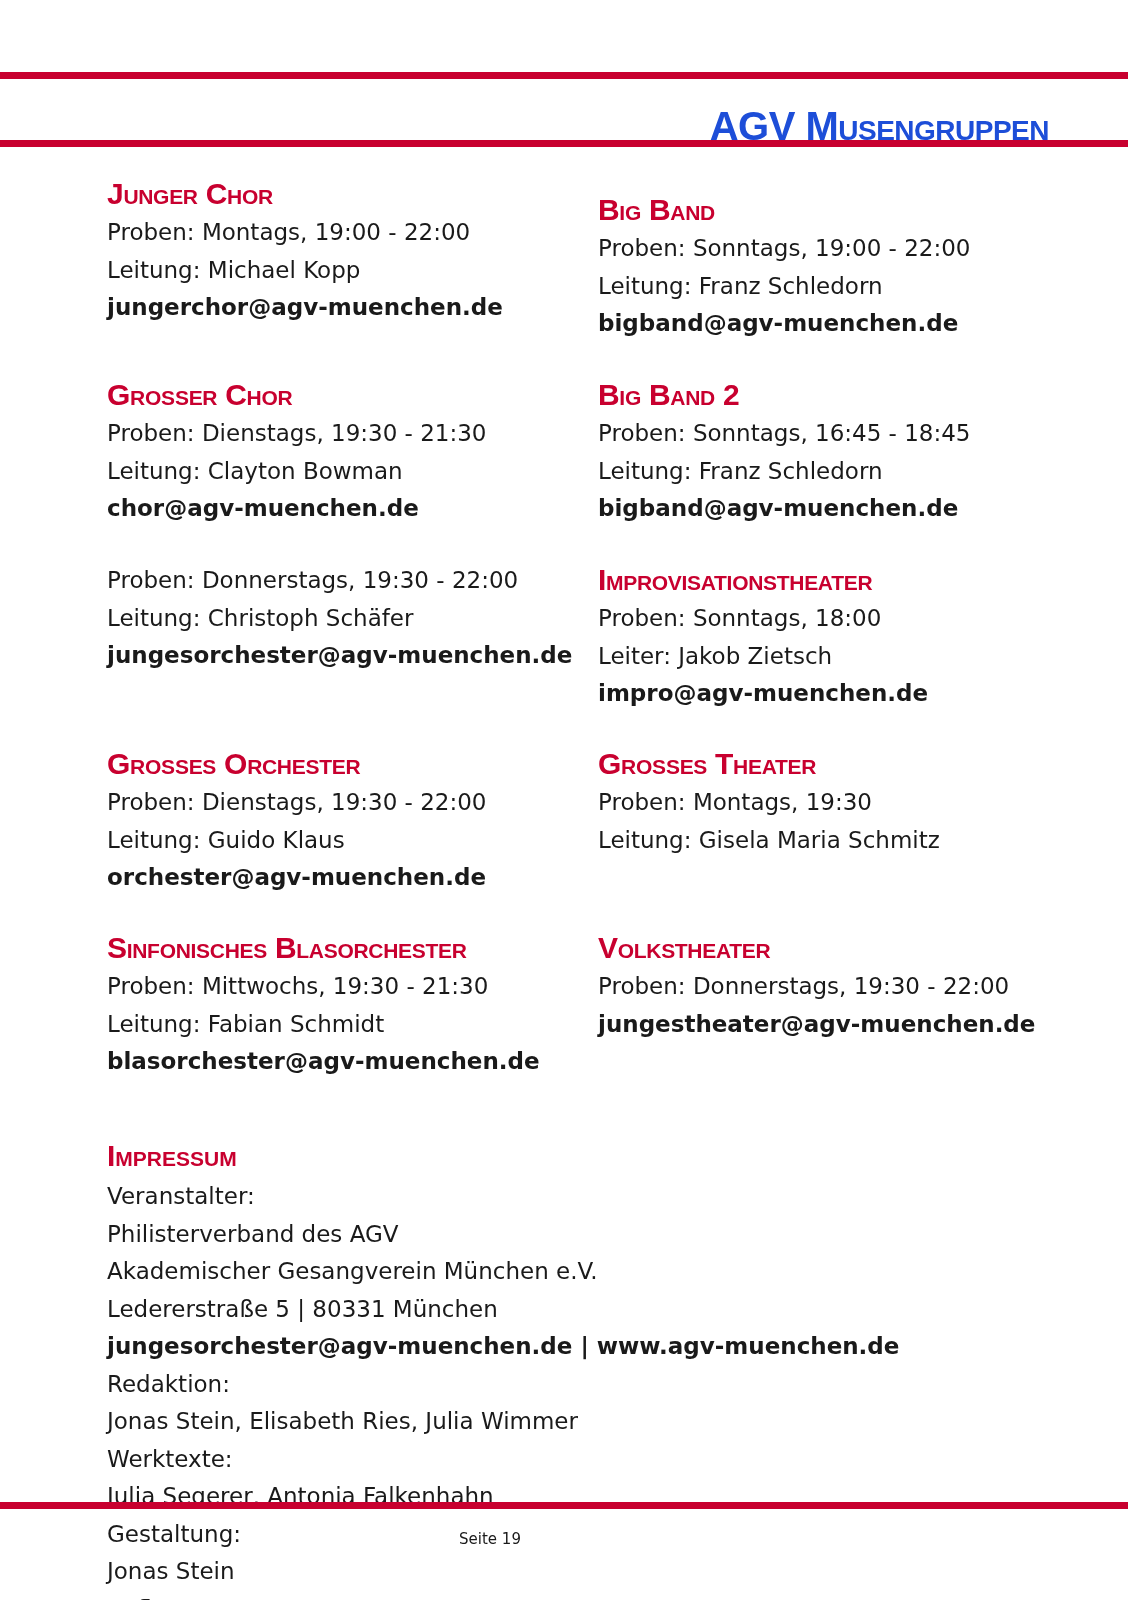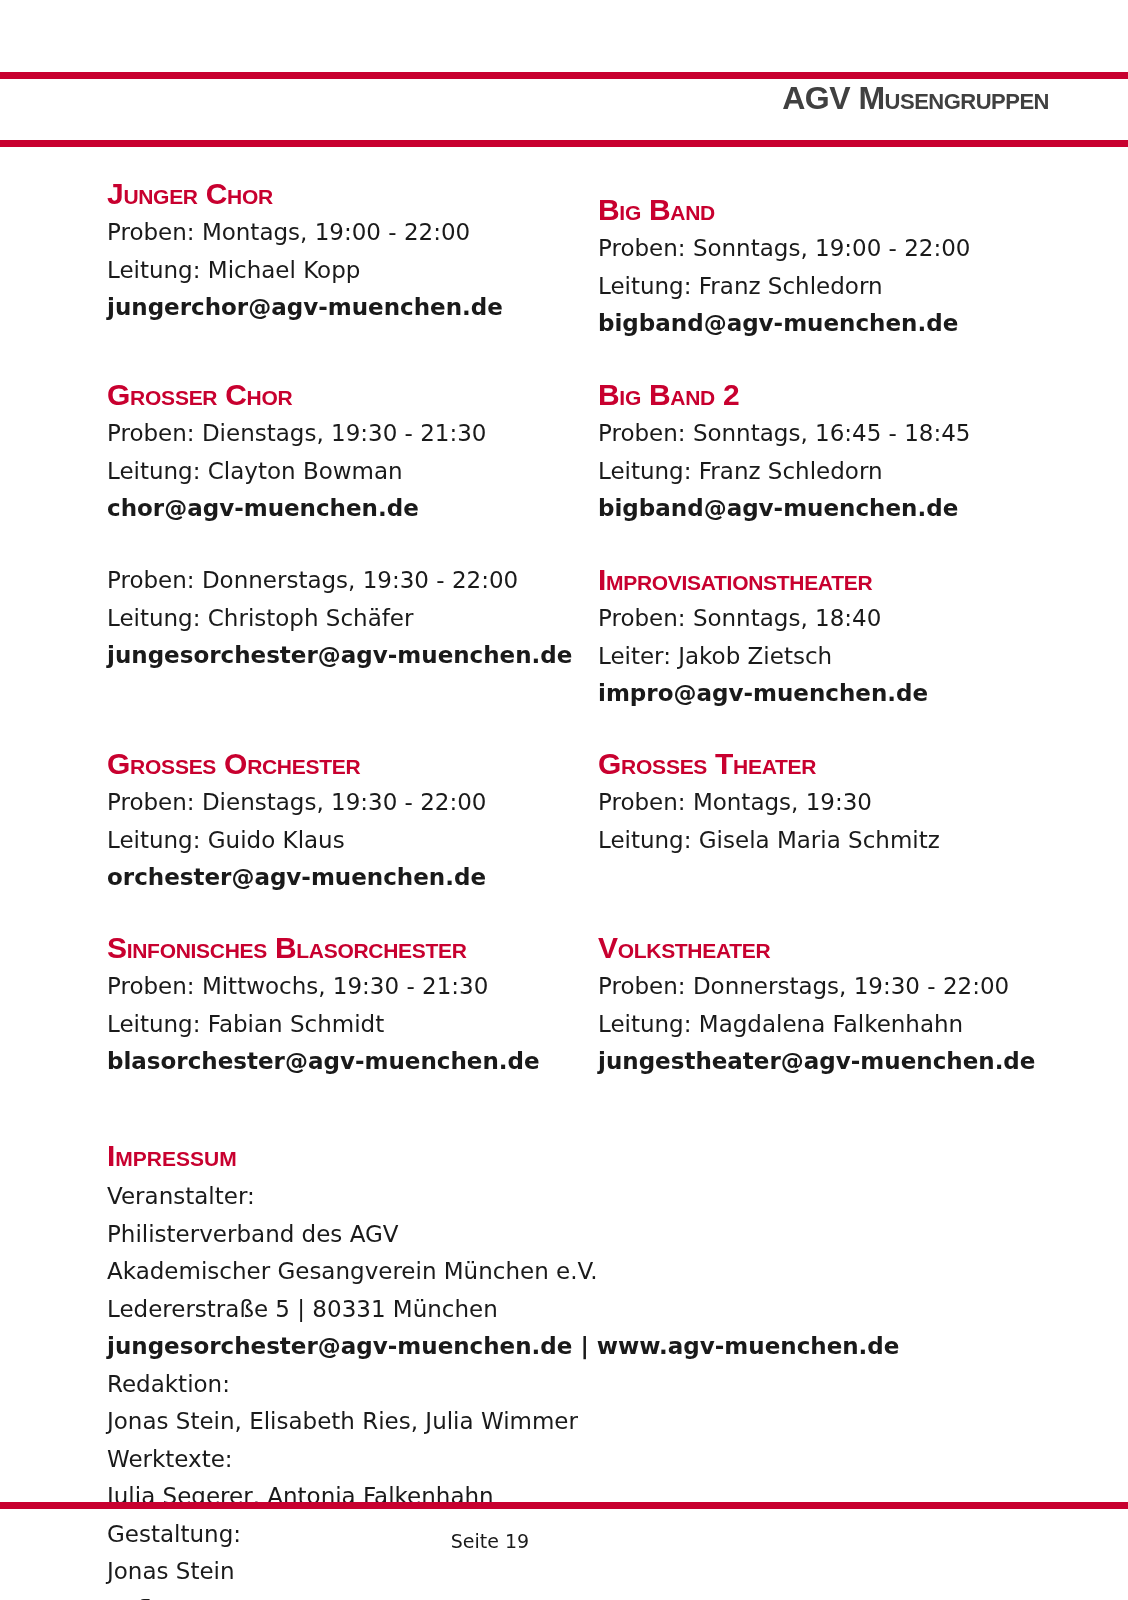--- a/index.html
+++ b/index.html
@@ -6,23 +6,23 @@
   body {
     width: 1128px; height: 1600px; position: relative; overflow: hidden;
     font-family: "DejaVu Sans", "Liberation Sans", sans-serif;
     color: #1a1a1a;
   }
   .rule { position: absolute; left: 0; width: 1128px; height: 7px; background: #c8002f; }
   .rule.top1 { top: 72px; }
   .rule.top2 { top: 140px; }
   .rule.bottom { top: 1502px; }
   .page-title {
-    position: absolute; right: 79px; top: 80px;
+    position: absolute; right: 79px; top: 104px;
     font-family: "Liberation Sans", sans-serif; font-weight: bold;
-    font-size: 32px; letter-spacing: -0.5px; color: #404040;
+    font-size: 40px; letter-spacing: -0.5px; color: #1d4ed8;
     font-variant: small-caps;
   }
   .group {
     position: absolute; width: 470px;
   }
   .group .title {
     font-family: "Liberation Sans", sans-serif; font-weight: bold;
     font-variant: small-caps; color: #c8002f; font-size: 30px;
     line-height: 36px; margin-bottom: 2px; letter-spacing: -0.3px;
   }
@@ -36,21 +36,21 @@
     position: absolute; left: 107px; top: 1138px;
     font-family: "Liberation Sans", sans-serif; font-weight: bold; font-variant: small-caps;
     color: #c8002f; font-size: 30px; line-height: 36px;
   }
   .imp-rows { position: absolute; left: 107px; top: 1178px; }
   .imp-row { display: flex; font-size: 23px; line-height: 37.5px; white-space: nowrap; flex-direction: column; }
   .imp-label { width: 193px; }
   .imp-value.bold { font-weight: bold; }
   .footer {
     position: absolute; top: 1530px; left: 0; width: 980px; text-align: center;
-    font-size: 19px; color: #1a1a1a;
+    font-size: 15px; color: #1a1a1a;
   }
 </style>
 </head>
 <body>
 
 <div class="rule top1"></div>
 <div class="page-title">AGV Musengruppen</div>
 <div class="rule top2"></div>
 
 <div class="group col-left" style="top:176px">
@@ -90,33 +90,32 @@
   <div class="line email">bigband@agv-muenchen.de</div>
 </div>
 <div class="group col-right" style="top:377px">
   <div class="title">Big Band 2</div>
   <div class="line">Proben: Sonntags, 16:45 - 18:45</div>
   <div class="line">Leitung: Franz Schledorn</div>
   <div class="line email">bigband@agv-muenchen.de</div>
 </div>
 <div class="group col-right" style="top:562px">
   <div class="title">Improvisationstheater</div>
-  <div class="line">Proben: Sonntags, 18:40</div>
+  <div class="line">Proben: Sonntags, 18:00</div>
   <div class="line">Leiter: Jakob Zietsch</div>
   <div class="line email">impro@agv-muenchen.de</div>
 </div>
 <div class="group col-right" style="top:746px">
   <div class="title">Großes Theater</div>
   <div class="line">Proben: Montags, 19:30</div>
   <div class="line">Leitung: Gisela Maria Schmitz</div>
 </div>
 <div class="group col-right" style="top:930px">
   <div class="title">Volkstheater</div>
   <div class="line">Proben: Donnerstags, 19:30 - 22:00</div>
-  <div class="line">Leitung: Magdalena Falkenhahn</div>
   <div class="line email">jungestheater@agv-muenchen.de</div>
 </div>
 
 <div class="imp-title">Impressum</div>
 <div class="imp-rows">
   <div class="imp-row">
     <span class="imp-label">Veranstalter:</span>
     <span class="imp-value">Philisterverband des AGV</span>
   </div>
   <div class="imp-row">

